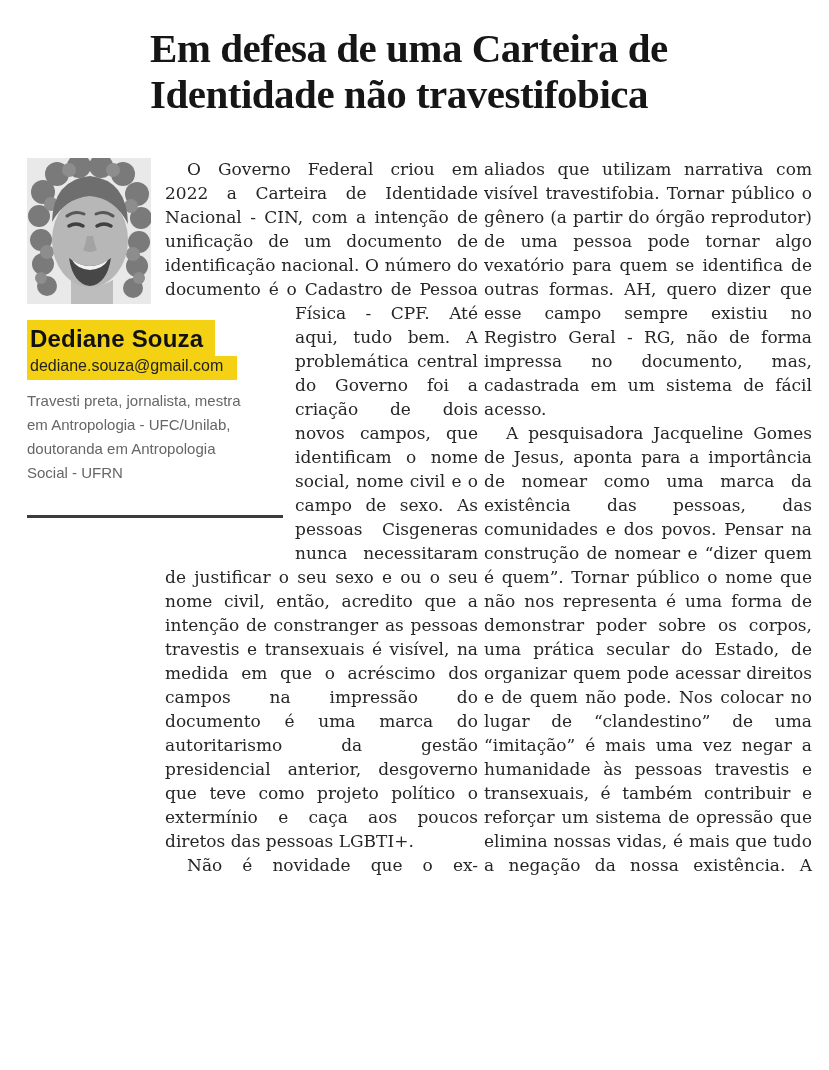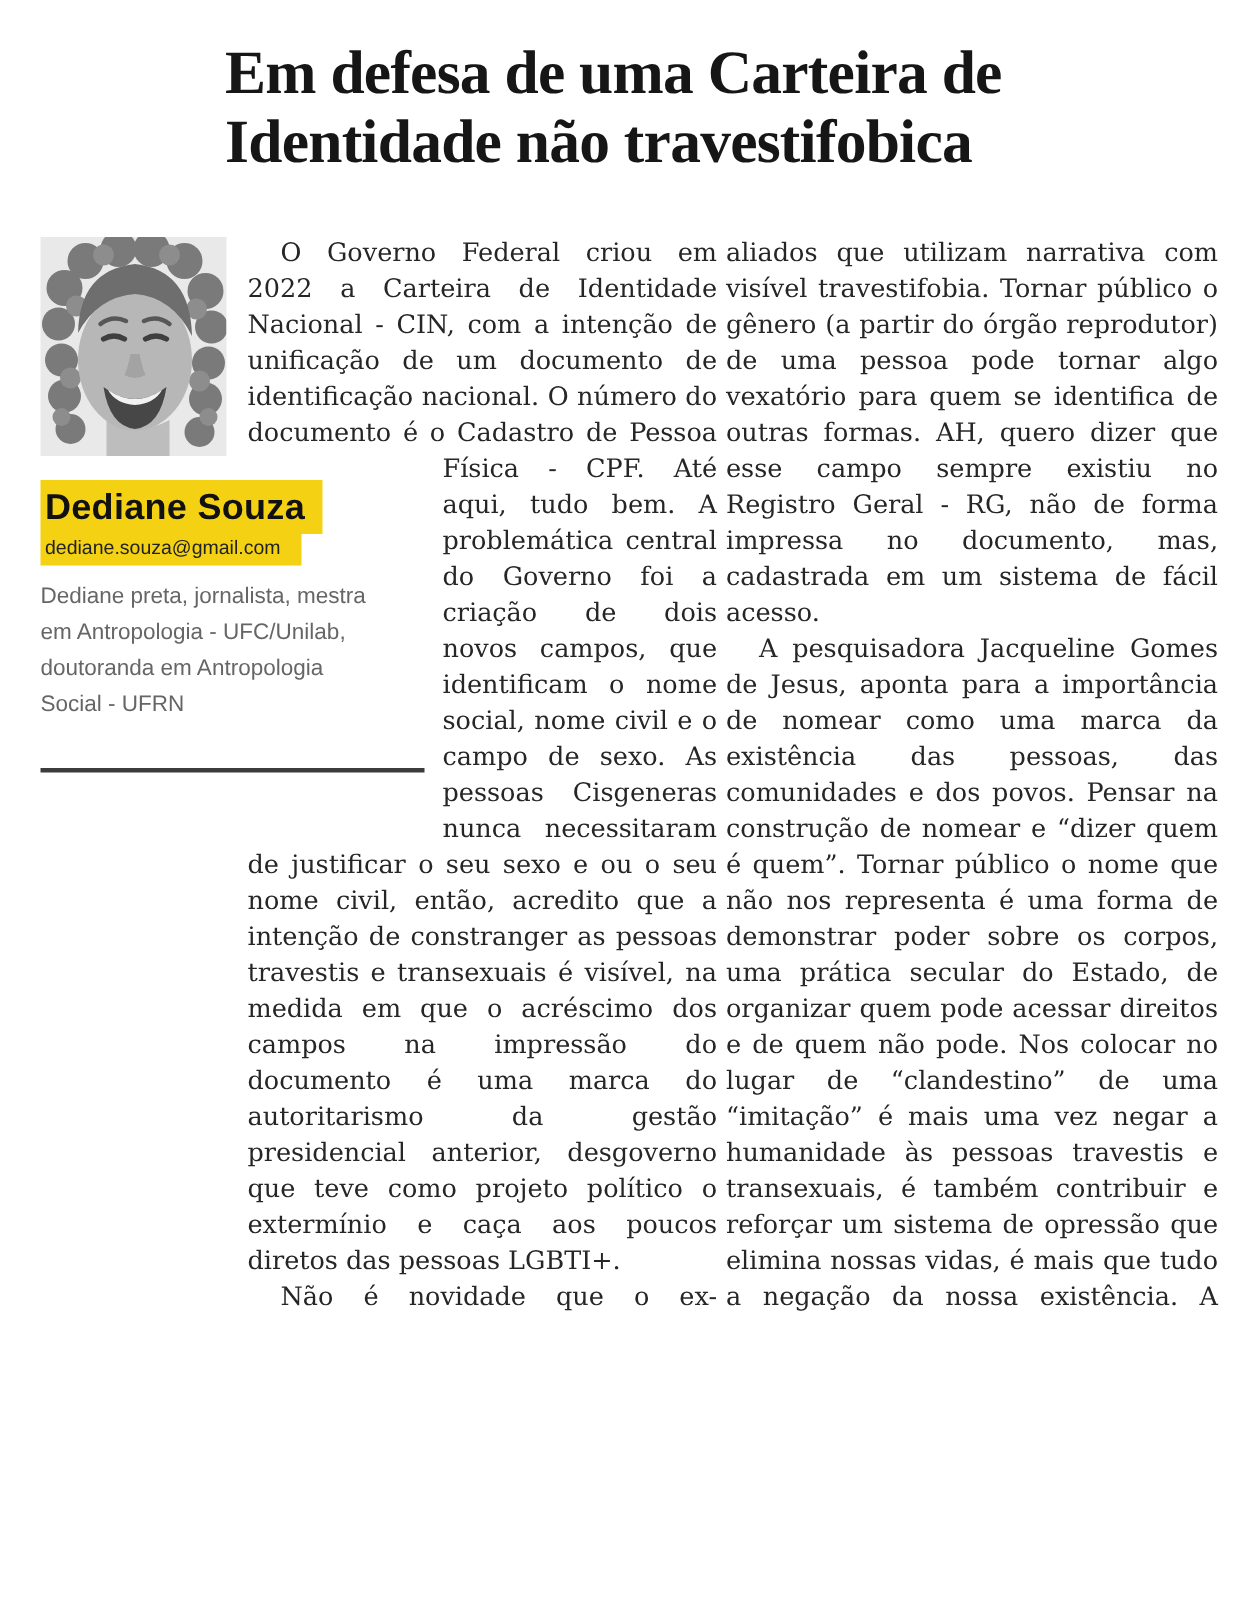--- a/index.html
+++ b/index.html
@@ -42,21 +42,21 @@
     background:var(--highlight);
   }
   .hl.name{
     margin-top:16px;
     padding:5px 12px 3px 3px;
     font-size:24px;font-weight:700;color:#111;
     letter-spacing:0.2px;
   }
   .hl.email{
     padding:1px 14px 5px 3px;
-    font-size:13px;color:#222;
+    font-size:16px;color:#222;
   }
   .bio{
     margin-top:9px;width:225px;
     font-size:15px;line-height:24px;
     color:var(--bio-text);
   }
   .rule{
     margin-top:30px;width:256px;
     border-top:3px solid #3c3c3c;
   }
@@ -135,21 +135,21 @@
         <path d="M42,100 Q63,116 84,100 Q80,126 63,128 Q46,126 42,100 Z" fill="#474747"></path>
         <path d="M45,102 Q63,114 81,102 Q76,111 63,112 Q50,111 45,102 Z" fill="#f2f2f2"></path>
       </svg>
     </div>
     <div class="hl name">
       <span>Dediane Souza</span>
     </div>
     <div class="hl email">
       <span>dediane.souza@gmail.com</span>
     </div>
-    <p class="bio">Dediane preta, jornalista, mestra em Antropologia - UFC/Unilab, doutoranda em Antropologia Social - UFRN</p>
+    <p class="bio">Travesti preta, jornalista, mestra em Antropologia - UFC/Unilab, doutoranda em Antropologia Social - UFRN</p>
     <div class="rule"></div>
   </div>
 
   <div class="col col1">
     <div class="spacer"></div>
     <p class="para indent">O Governo Federal criou em 2022 a Carteira de Identidade Nacional - CIN, com a intenção de unificação de um documento de identificação nacional. O número do documento é o Cadastro de Pessoa Física - CPF. Até aqui, tudo bem. A problemática central do Governo foi a criação de dois novos campos, que identificam o nome social, nome civil e o campo de sexo. As pessoas Cisgeneras nunca necessitaram de justificar o seu sexo e ou o seu nome civil, então, acredito que a intenção de constranger as pessoas travestis e transexuais é visível, na medida em que o acréscimo dos campos na impressão do documento é uma marca do autoritarismo da gestão presidencial anterior, desgoverno que teve como projeto político o extermínio e caça aos poucos diretos das pessoas LGBTI+.</p>
     <p class="para indent">Não é novidade que o ex-presidente liderou e ainda lidera uma corrente anti-direitos de travestis e transexuais, com dezenas de iniciativas parlamentares, encampadas por</p>
   </div>
 
   <div class="col col2">

